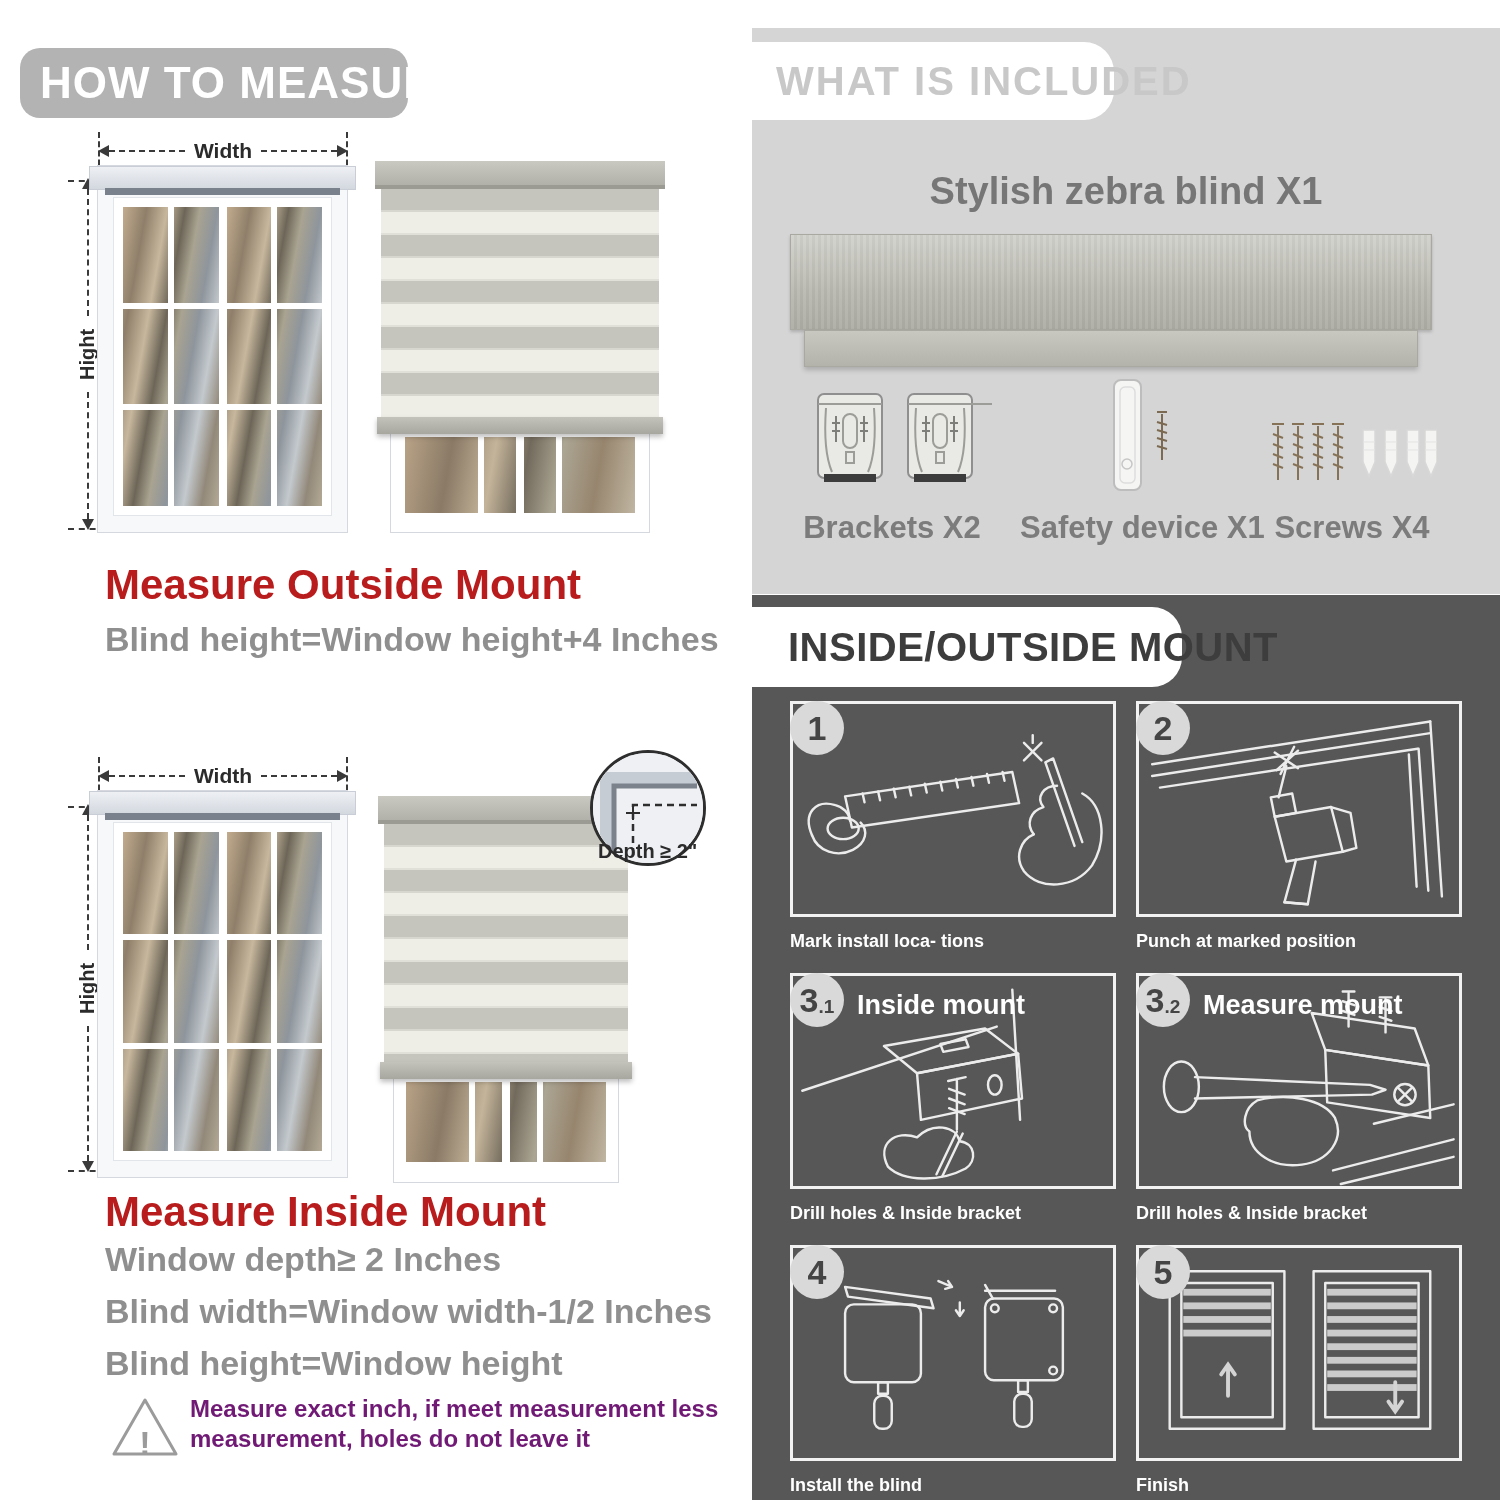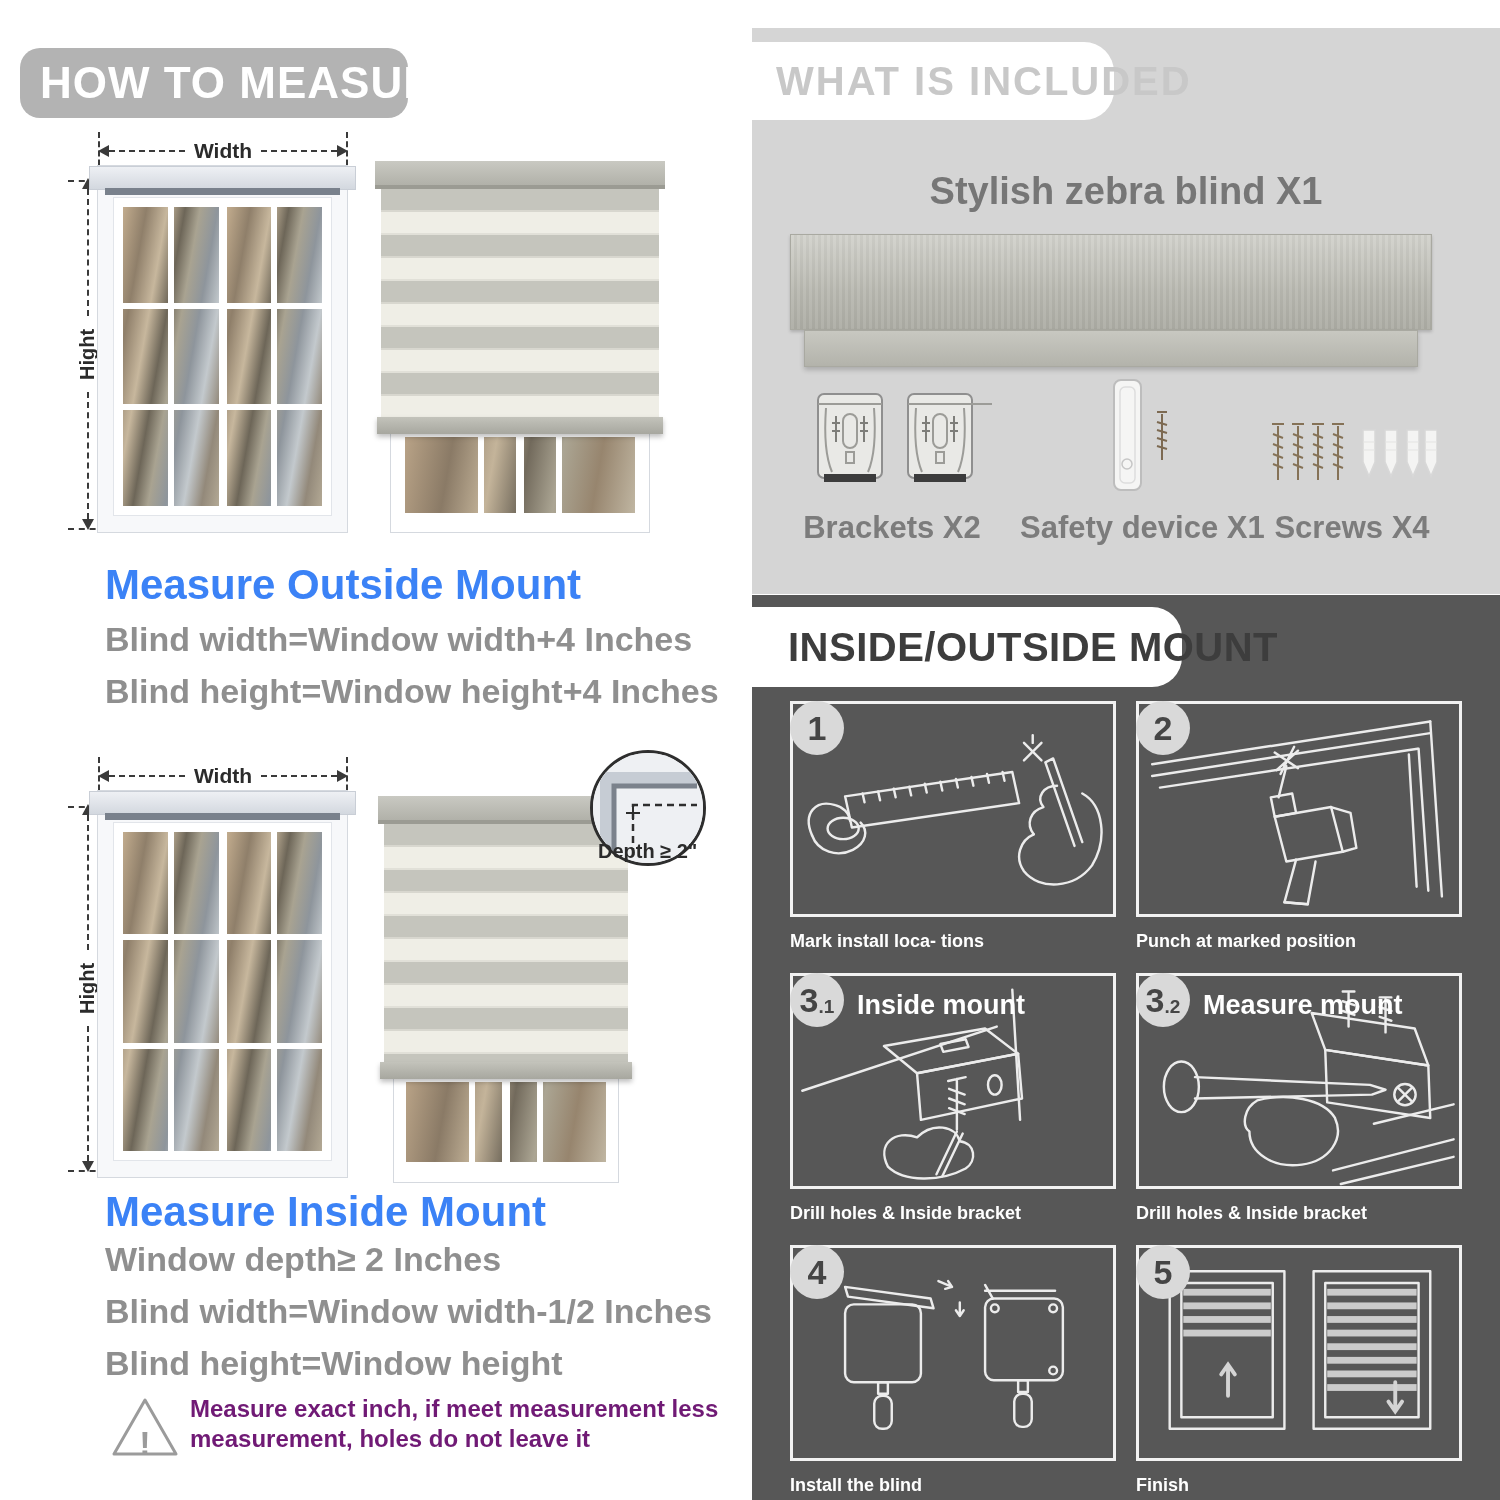--- a/index.html
+++ b/index.html
@@ -10,21 +10,21 @@
   }
   .abs { position:absolute; }
 
   
   .pill-gray {
     left:20px; top:20px; width:388px; height:70px;
     background:#b3b3b3; border-radius:20px;
     color:#ffffff; font-size:44px; font-weight:bold; letter-spacing:1px;
     line-height:70px; padding-left:20px; white-space:nowrap;
   }
-  .sec-title { font-size:42px; font-weight:bold; color:#3b82f6; white-space:nowrap; }
+  .sec-title { font-size:42px; font-weight:bold; color:#b91c1c; white-space:nowrap; }
   .sec-line  { font-size:34px; font-weight:bold; color:#8f8f8f; white-space:nowrap; margin-bottom:13px; }
 
   
   .harrow { display:flex; align-items:center; height:22px; }
   .harrow .dash { flex:1; height:0; border-top:2px dashed #3a3a3a; }
   .harrow .ah-l { width:0;height:0;border-top:6px solid transparent;border-bottom:6px solid transparent;border-right:11px solid #3a3a3a; }
   .harrow .ah-r { width:0;height:0;border-top:6px solid transparent;border-bottom:6px solid transparent;border-left:11px solid #3a3a3a; }
   .harrow .lbl { font-size:21px; font-weight:bold; color:#2b2b2b; margin:0 9px; white-space:nowrap; }
   .vtick { width:0; border-left:2px dashed #3a3a3a; }
   .varrow { display:flex; flex-direction:column; align-items:center; width:24px; }
@@ -145,21 +145,20 @@
   <div class="abs bwin" style="left:375px;top:133px;width:290px;height:372px;">
     <div class="bw-window"></div>
     <div class="bw-glass" style="left:30px;right:30px;top:276px;height:76px;"></div>
     <div class="bw-cassette"></div>
     <div class="bw-fabric" style="top:28px;height:228px;"></div>
     <div class="bw-rail" style="top:256px;"></div>
   </div>
 
   <div class="abs sec-title" style="left:105px;top:533px;">Measure Outside Mount</div>
   <div class="abs" style="left:105px;top:592px;">
-    <div class="sec-line">Blind width=Window width+4 Inches</div>
     <div class="sec-line">Blind height=Window height+4 Inches</div>
   </div>
 
   <div class="abs harrow" style="left:98px;top:737px;width:250px;">
     <div class="ah-l"></div>
     <div class="dash"></div>
     <span class="lbl">Width</span>
     <div class="dash"></div>
     <div class="ah-r"></div>
   </div>

